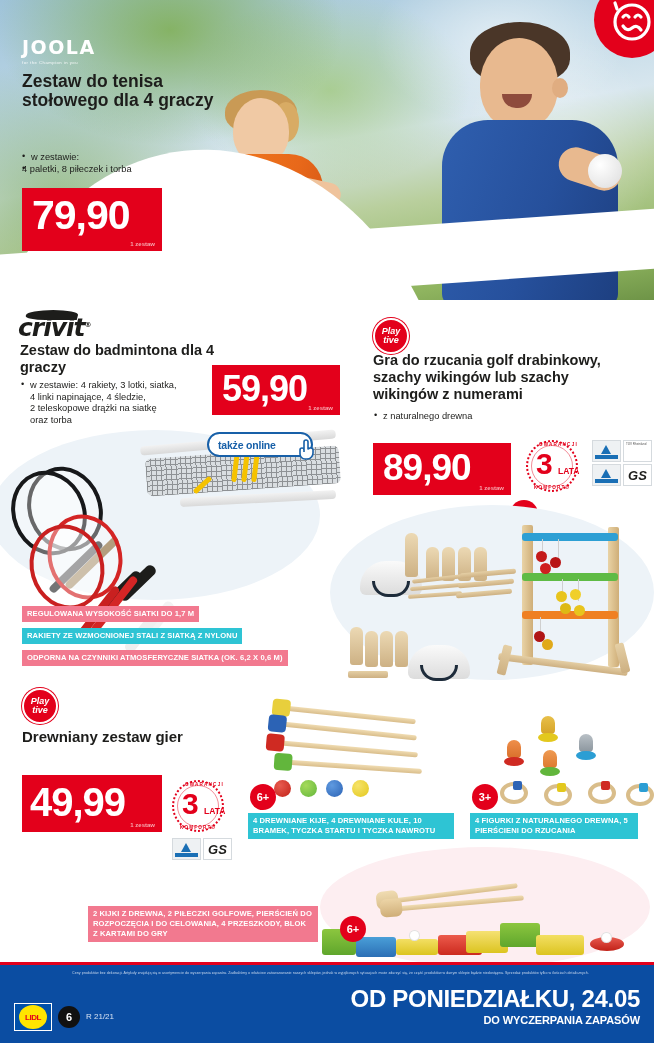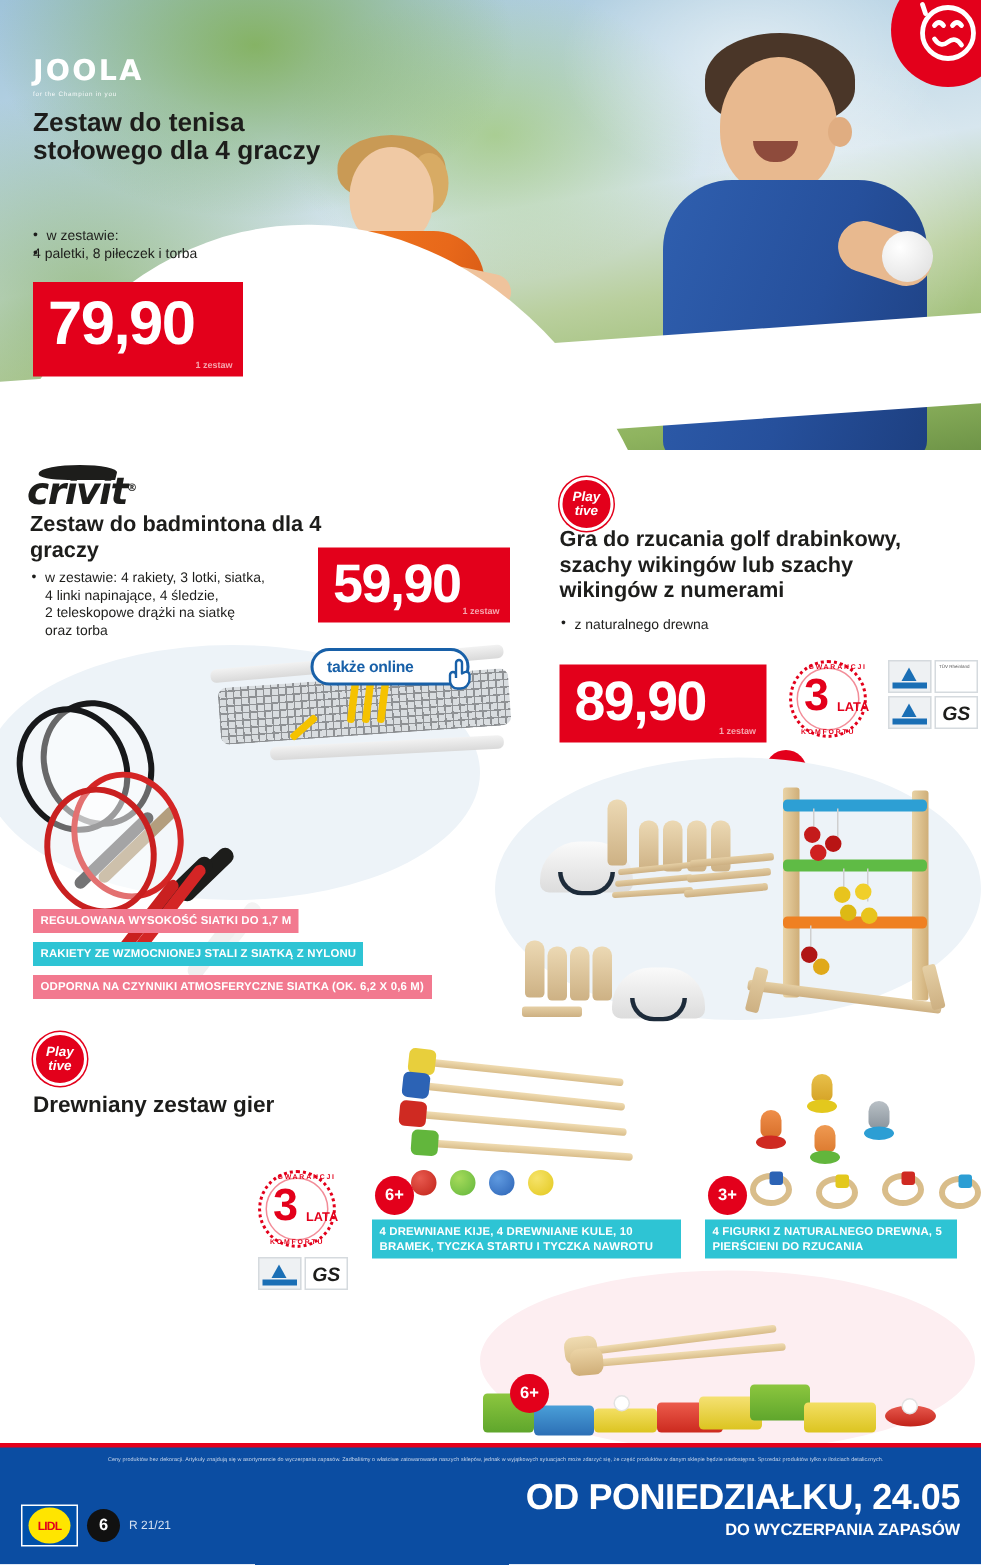--- a/index.html
+++ b/index.html
@@ -468,20 +468,24 @@
   </div>
 
   <div class="playtive" id="playtive-wood">
     <span>Play</span>
     <span>tive</span>
   </div>
 
   <div class="prod-title" id="title-wood">Drewniany zestaw gier</div>
 
 
+  <div class="price-box" id="price-wood">
+    <span class="price-val">49,99</span>
+    <span class="price-unit">1 zestaw</span>
+  </div>
 
   <div class="seal" id="seal-wood">
     <div class="ring"></div>
     <div class="arc">
       <b class="t">GWARANCJI</b>
       <b class="bm">KOMFORTU</b>
     </div>
     <span class="num">3</span>
     <span class="lata">LATA</span>
   </div>
@@ -564,20 +568,21 @@
     <div class="golf-ball" style="left:110px;top:76px;"></div>
     <div class="golf-part" style="left:138px;top:80px;width:44px;height:20px;background:linear-gradient(180deg,#ec5b4c,#cc2a1e);"></div>
     <div class="golf-part" style="left:166px;top:76px;width:42px;height:22px;background:linear-gradient(180deg,#f5e173,#dcc420);"></div>
     <div class="golf-part" style="left:200px;top:68px;width:40px;height:24px;background:linear-gradient(180deg,#8cc63f,#5fa62c);"></div>
     <div class="golf-part" style="left:236px;top:80px;width:48px;height:20px;background:linear-gradient(180deg,#f3df63,#dcc420);"></div>
     <div class="golf-part" style="left:290px;top:82px;width:34px;height:14px;border-radius:50%;background:linear-gradient(180deg,#e85a4f,#c12218);"></div>
     <div class="golf-ball" style="left:302px;top:78px;"></div>
   </div>
 
   <div class="age-badge" id="age-minigolf">6+</div>
+  <div class="info-bar bar-pink" id="bar-minigolf">2 KIJKI Z DREWNA, 2 PIŁECZKI GOLFOWE, PIERŚCIEŃ DO ROZPOCZĘCIA I DO CELOWANIA, 4 PRZESZKODY, BLOK Z KARTAMI DO GRY</div>
 
   <div class="footer">
     <div class="topline"></div>
   </div>
   <div class="disclaimer" style="position: absolute; left: 72px; top: 971px; width: 520px;">Ceny produktów bez dekoracji. Artykuły znajdują się w asortymencie do wyczerpania zapasów. Zadbaliśmy o właściwe zatowarowanie naszych sklepów, jednak w wyjątkowych sytuacjach może zdarzyć się, że część produktów w danym sklepie będzie niedostępna. Sprzedaż produktów tylko w ilościach detalicznych.</div>
 
   <div class="lidl-logo">
     <div class="circle">
         <span class="txt">LIDL</span>
       </div>

